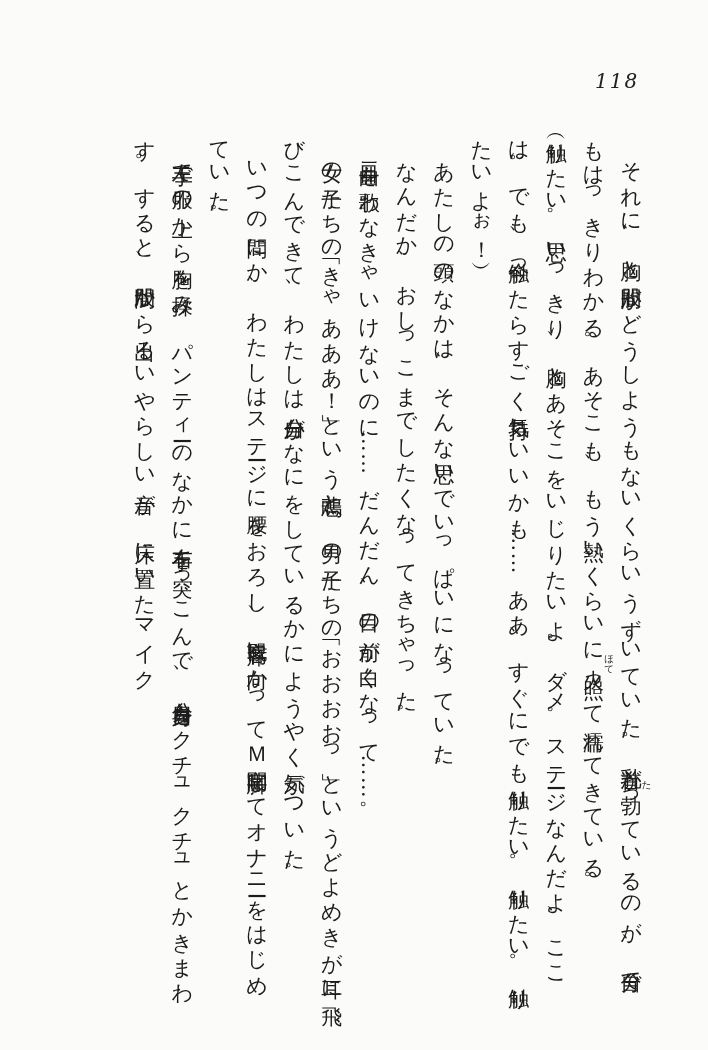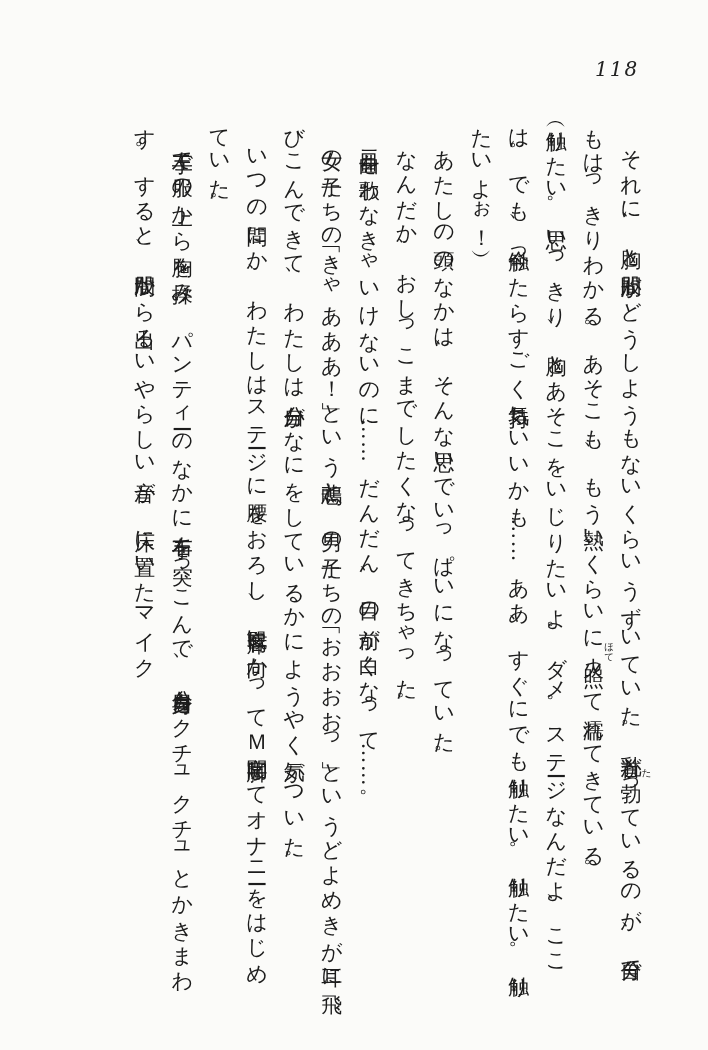--- a/index.html
+++ b/index.html
@@ -9,20 +9,21 @@
     height: 1050px;
     position: relative;
     overflow: hidden;
     background: #fbfbf9;
     color: #1c1c1c;
     font-family: "DejaVu Serif", "Liberation Serif", serif;
   }
   .page {
     position: absolute;
     inset: 0;
+    margin-top: 12px;
   }
   .page-number {
     position: absolute;
     top: 57px;
     left: 595px;
     font-size: 20px;
     font-style: italic;
     letter-spacing: 2px;
     color: #222;
   }

